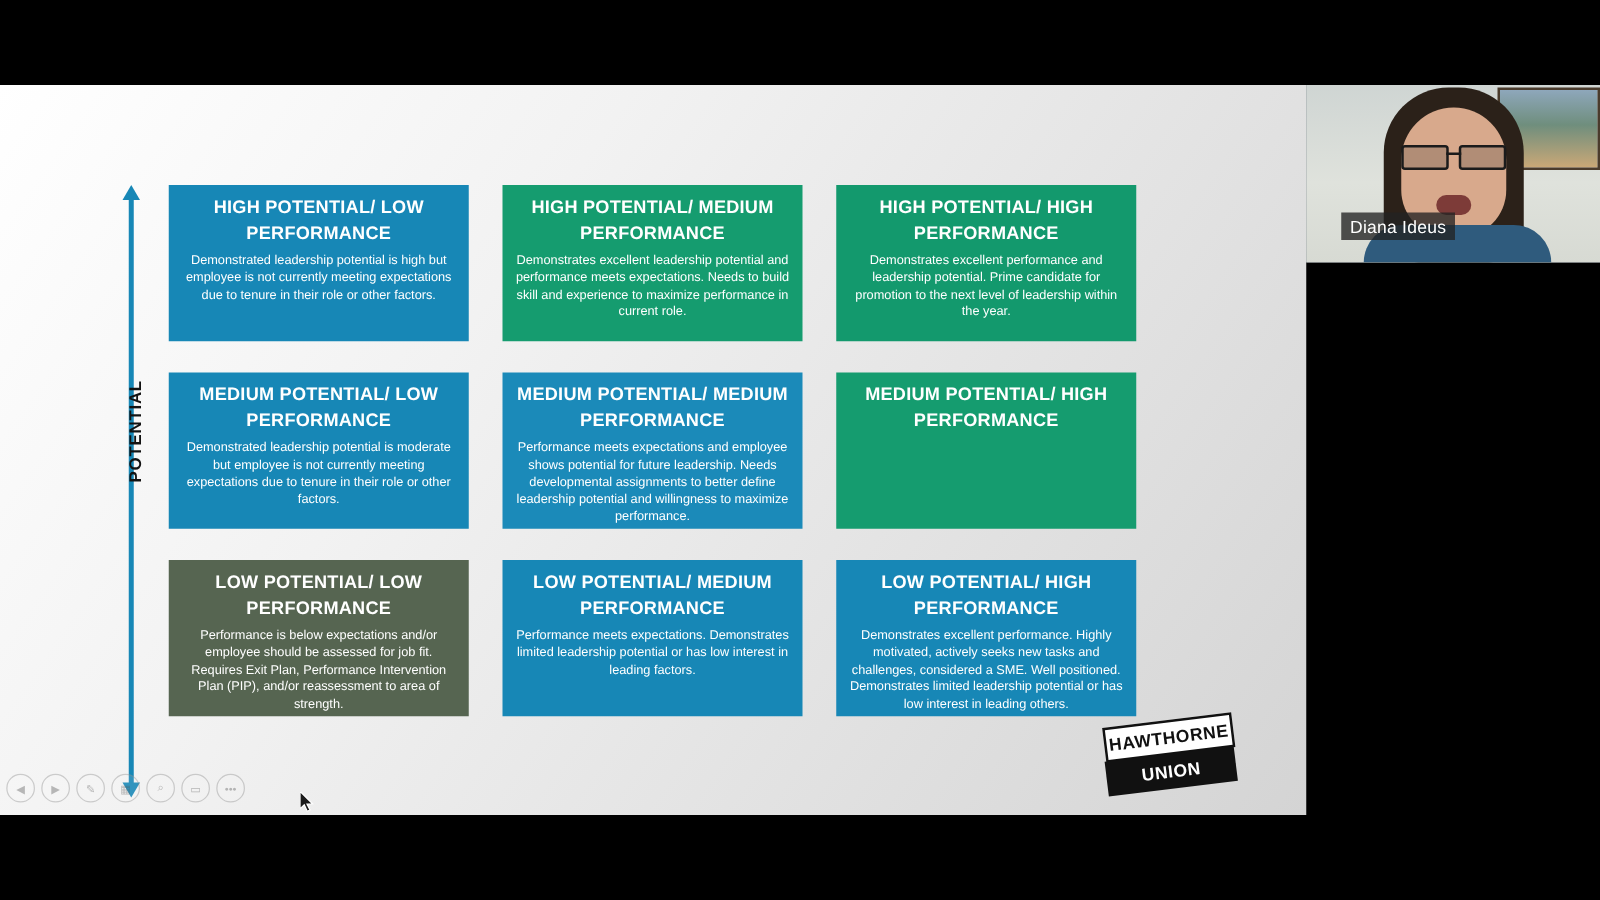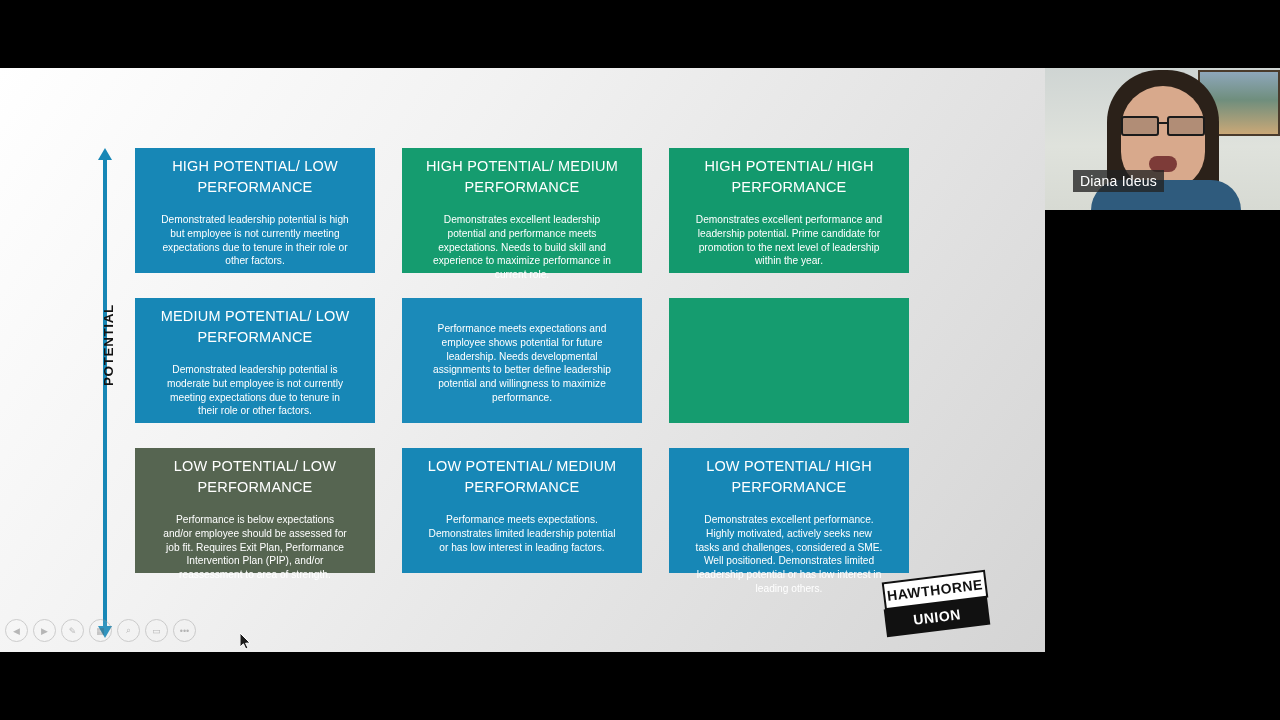--- a/index.html
+++ b/index.html
@@ -39,29 +39,29 @@
     position: absolute;
     width: 240px;
     height: 125px;
     box-sizing: border-box;
     padding: 8px 10px 6px 10px;
     color: #ffffff;
     text-align: center;
   }
   .cell .title {
     font-size: 14.5px;
-    font-weight: normal;
+    font-weight: bold;
     line-height: 1.42;
     letter-spacing: 0.2px;
     margin: 0 0 5px 0;
   }
   .cell .desc {
     font-size: 10.2px;
     line-height: 1.35;
-    margin: 16px;
+    margin: 0;
   }
   .col0 { left: 0; }
   .col1 { left: 267px; }
   .col2 { left: 534px; }
   .row0 { top: 0; }
   .row1 { top: 150px; }
   .row2 { top: 300px; }
 
   
   .c-blue { background: #1787b6; }
@@ -304,24 +304,26 @@
         <p class="title">MEDIUM POTENTIAL/ LOW PERFORMANCE</p>
         <p class="desc">Demonstrated leadership potential is moderate but employee is not currently meeting expectations due to tenure in their role or other factors.</p>
       </div>
 
       <div class="cell c-green2 col2 row0">
         <p class="title">HIGH POTENTIAL/ HIGH PERFORMANCE</p>
         <p class="desc">Demonstrates excellent performance and leadership potential.  Prime candidate for promotion to the next level of leadership within the year.</p>
       </div>
 
       <div class="cell c-blue2 col1 row1">
+        <p class="title">MEDIUM POTENTIAL/ MEDIUM PERFORMANCE</p>
         <p class="desc">Performance meets expectations and employee shows potential for future leadership.  Needs developmental assignments to better define leadership potential and willingness to maximize performance.</p>
       </div>
 
       <div class="cell c-green col2 row1">
+        <p class="title">MEDIUM POTENTIAL/ HIGH PERFORMANCE</p>
       </div>
 
       <div class="cell c-olive col0 row2">
         <p class="title">LOW POTENTIAL/ LOW PERFORMANCE</p>
         <p class="desc">Performance is below expectations and/or employee should be assessed for job fit.  Requires Exit Plan, Performance Intervention Plan (PIP), and/or reassessment to area of strength.</p>
       </div>
 
       <div class="cell c-blue col1 row2">
         <p class="title">LOW POTENTIAL/ MEDIUM PERFORMANCE</p>
         <p class="desc">Performance meets expectations. Demonstrates limited leadership potential or has low interest in leading factors.</p>

